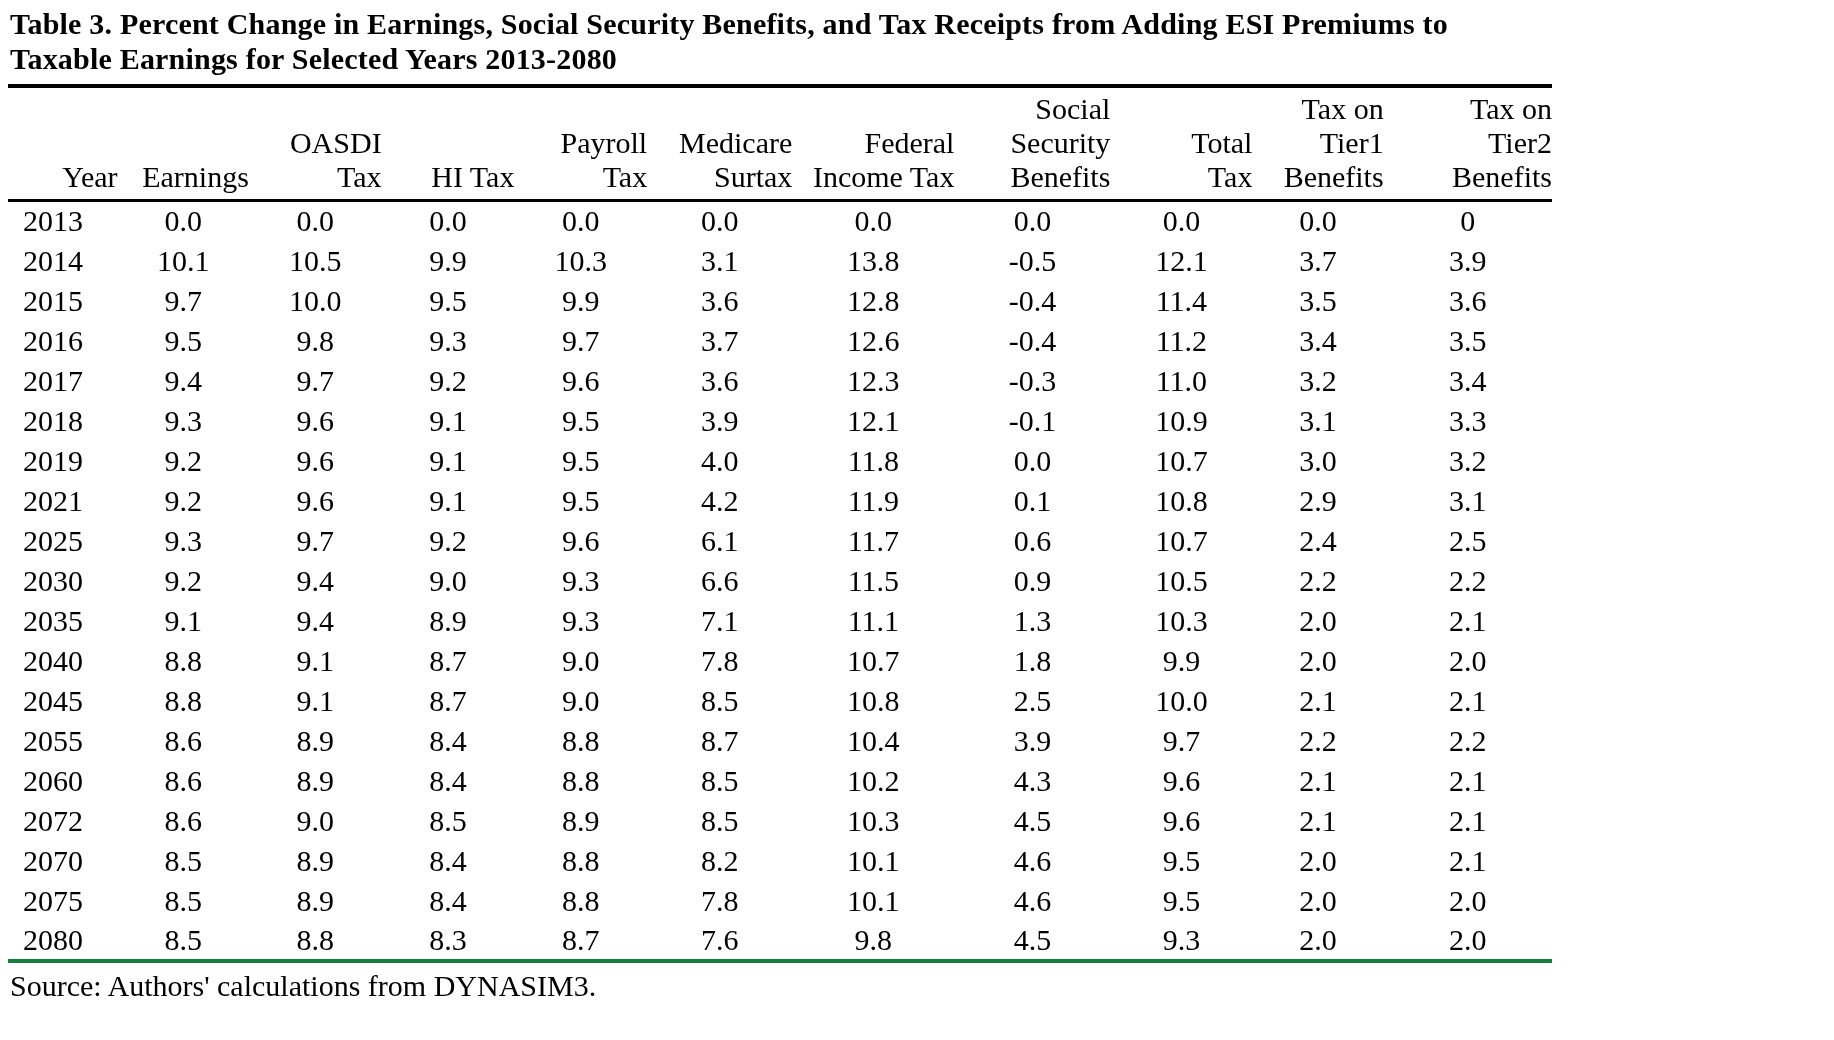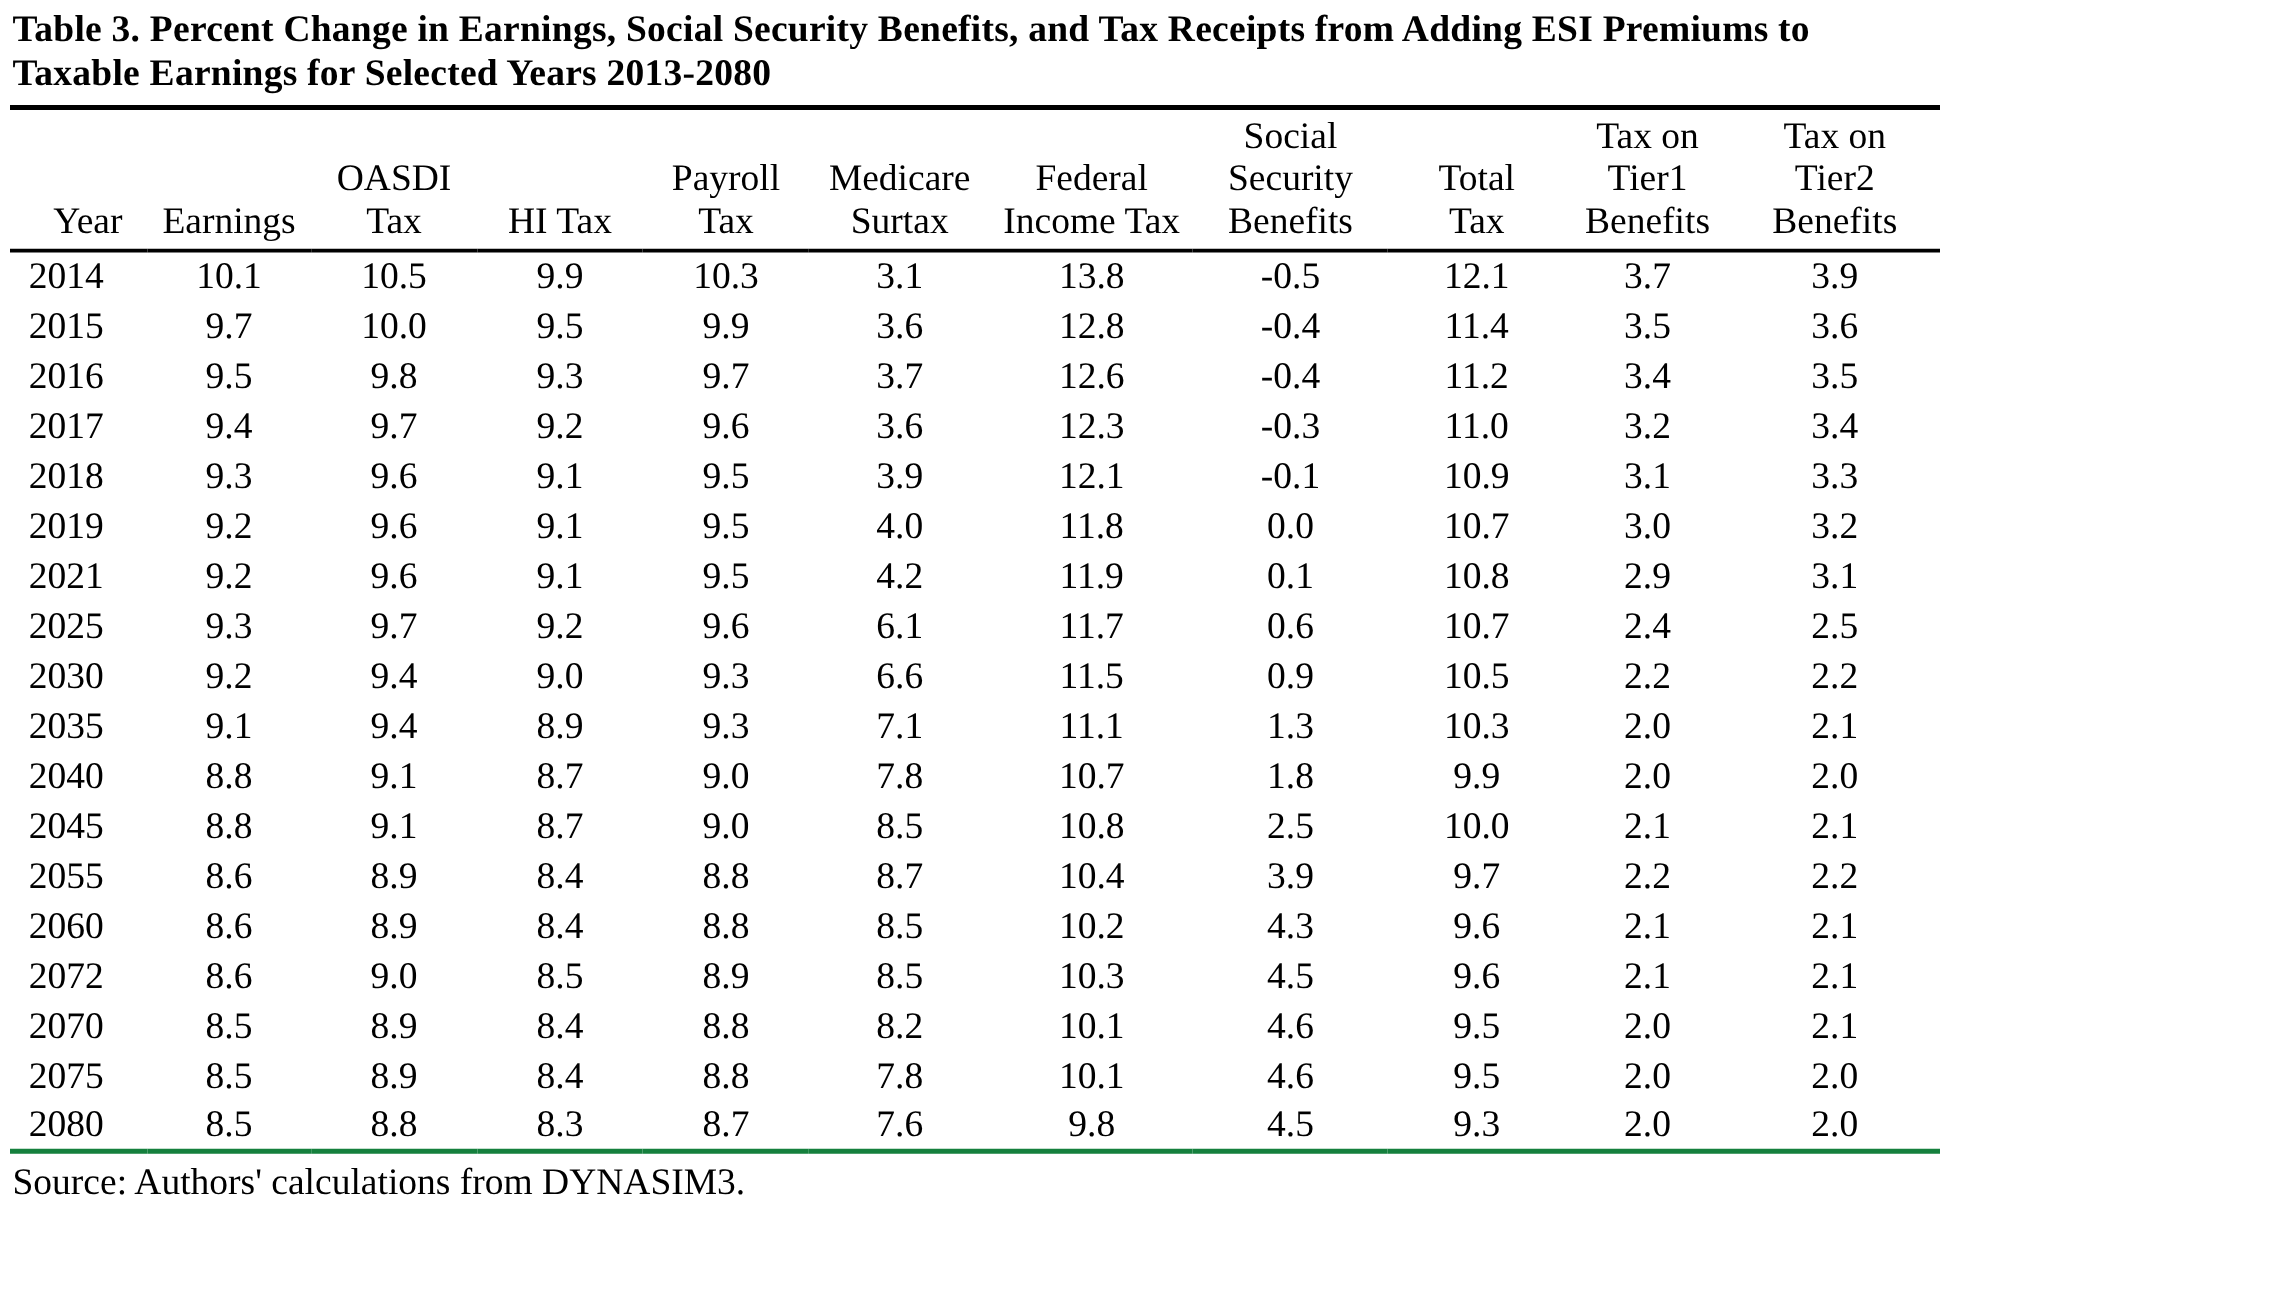--- a/index.html
+++ b/index.html
@@ -27,27 +27,27 @@
   table.data-table {
     width: 100%;
     border-collapse: collapse;
     table-layout: fixed;
   }
   thead th {
     font-weight: normal;
     font-size: 30px;
     line-height: 34px;
     vertical-align: bottom;
-    text-align: center;
+    text-align: right;
     white-space: pre-line;
     padding: 4px 0 5px 0;
     border-bottom: 3px solid #000000;
   }
   thead th.col-year {
-    text-align: center;
+    text-align: right;
     padding-left: 15px;
     margin-top: 40px;
   }
   tbody td {
     font-size: 30px;
     text-align: center;
     height: 40px;
     vertical-align: middle;
     white-space: nowrap;
   }
@@ -106,20 +106,33 @@
         <th>Tax on
 Tier1
 Benefits</th>
         <th>Tax on
 Tier2
 Benefits</th>
       </tr>
     </thead>
     <tbody id="table-body">
         <tr>
+          <td class="col-year">2013</td>
+          <td>0.0</td>
+          <td>0.0</td>
+          <td>0.0</td>
+          <td>0.0</td>
+          <td>0.0</td>
+          <td>0.0</td>
+          <td>0.0</td>
+          <td>0.0</td>
+          <td>0.0</td>
+          <td>0</td>
+        </tr>
+        <tr>
           <td class="col-year">2014</td>
           <td>10.1</td>
           <td>10.5</td>
           <td>9.9</td>
           <td>10.3</td>
           <td>3.1</td>
           <td>13.8</td>
           <td>-0.5</td>
           <td>12.1</td>
           <td>3.7</td>

